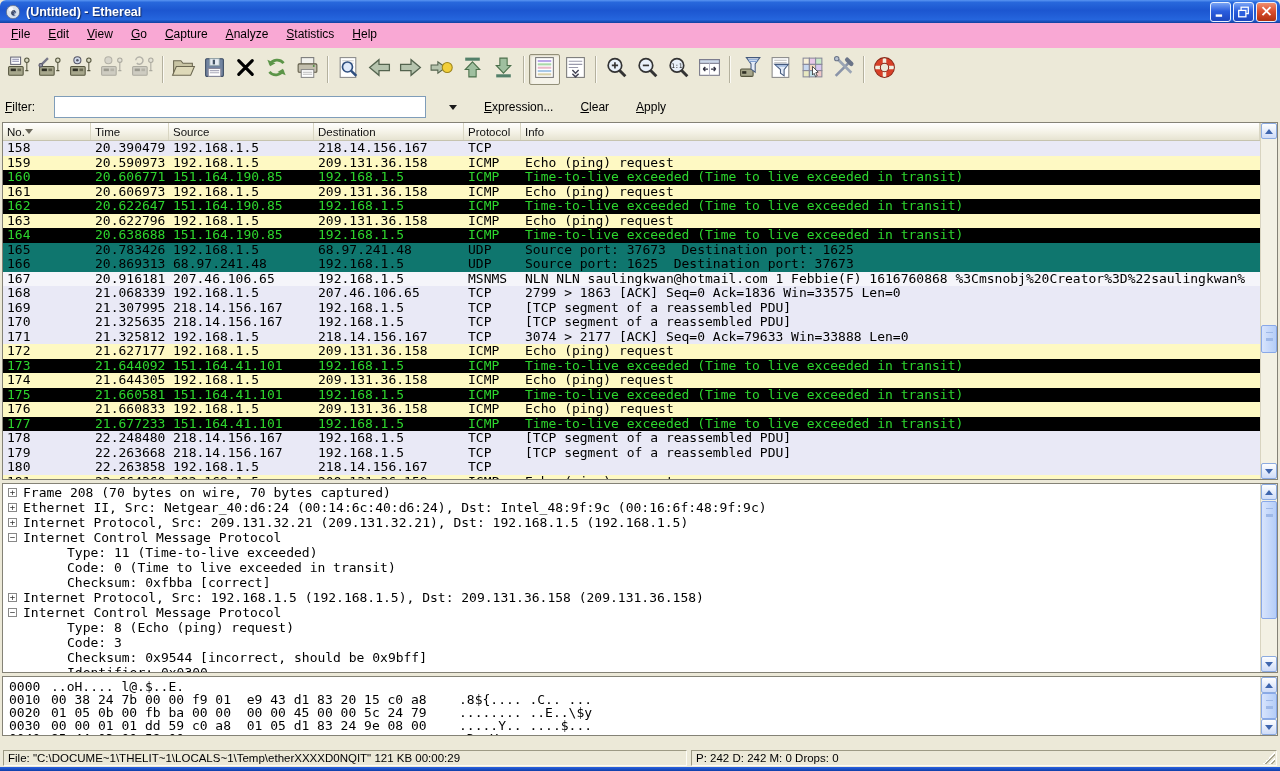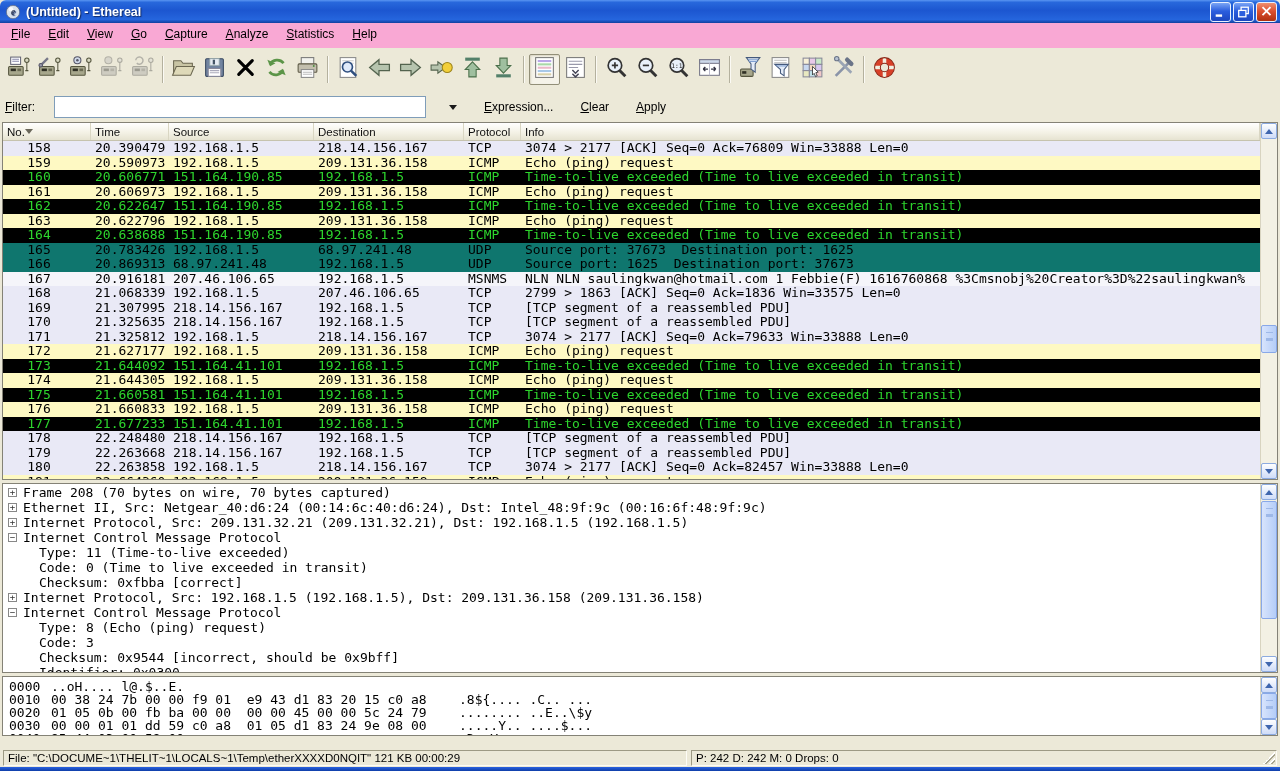--- a/index.html
+++ b/index.html
@@ -28,21 +28,21 @@
 .fdrop i{width:0;height:0;border:4px solid transparent;border-top:5px solid #1a1a1a;margin-top:5px}
 .fbtn{font-size:12px;padding:2px 4px;white-space:nowrap}
 
 .list{position:absolute;left:2px;right:2px;top:122px;height:358px;background:#fff;border:1px solid #848276;overflow:hidden}
 .lheader{display:flex;height:18px;background:linear-gradient(#ffffff,#f4f2e6 55%,#e6e3d1);border-bottom:1px solid #c6c3ae;font-size:11.5px;color:#111;padding-right:17px}
 .hcell{border-right:1px solid #d9d6c3;padding:2px 4px;white-space:nowrap;overflow:hidden;display:flex;align-items:center;}
 .sortarrow{width:0;height:0;border:4px solid transparent;border-top:5px solid #6a675a;margin-top:4px}
 .rows{position:absolute;top:18px;left:0;right:17px;bottom:0;overflow:hidden;background:#fff}
 .prow{display:flex;height:14.5px;font:13px/14.5px "DejaVu Sans Mono",monospace;white-space:pre;color:#000}
 .pc{padding:0 4px;overflow:hidden;white-space:pre}
-.c0{width:88px;flex:0 0 88px}.prow .c0{text-align:center;padding-right:20px}
+.c0{width:88px;flex:0 0 88px}.prow .c0{text-align:left;padding-right:20px}
 .c1{width:78px;flex:0 0 78px}
 .c2{width:145px;flex:0 0 145px}
 .c3{width:150px;flex:0 0 150px}
 .c4{width:57px;flex:0 0 57px}
 .c5{flex:1 1 auto}
 .r-tcp{background:#e9e9f6}
 .r-echo{background:#fef9c3}
 .r-ttl{background:#000;color:#2dd52d}
 .r-udp{background:#0f766e}
 .r-msn{background:#f5f5fa}
@@ -51,21 +51,21 @@
 .sbtn{position:absolute;left:0;width:16px;height:16px;background:linear-gradient(#fdfeff,#cfdcf8);border:1px solid #8cabe0;border-radius:2px;display:flex;align-items:center;justify-content:center}
 .sbtn.up{top:0}.sbtn.down{bottom:0}
 .sarr-up{width:0;height:0;border:4px solid transparent;border-bottom:5px solid #3f66ae;margin-bottom:4px}
 .sarr-down{width:0;height:0;border:4px solid transparent;border-top:5px solid #3f66ae;margin-top:4px}
 .sthumb{position:absolute;left:0;width:16px;background:linear-gradient(90deg,#d8e4fc,#b4cdf8);border:1px solid #88a8e8;border-radius:2px}
 .sthumb::after{content:"";display:block;margin:45% auto 0;width:7px;height:5px;border-top:1px solid #9db8e8;border-bottom:1px solid #9db8e8;box-shadow:0 2px 0 #9db8e8}
 
 .details{position:absolute;left:2px;right:2px;top:483px;height:190px;background:#fff;border:1px solid #848276;overflow:hidden}
 .dlines{position:absolute;inset:1px 17px 0 0;overflow:hidden}
 .dline{display:flex;align-items:center;height:15px;white-space:pre;font:13px/15px "DejaVu Sans Mono",monospace;color:#000}
-.dline.ind1{padding-left:36px}
+.dline.ind1{padding-left:64px}
 .exp{flex:0 0 9px;width:9px;height:9px;border:1px solid #888;background:#fff;font:9px/7px "DejaVu Sans Mono",monospace;text-align:center;color:#333;margin:0 6px 0 5px}
 
 .hexpane{position:absolute;left:2px;right:2px;top:676px;height:60px;background:#fff;border:1px solid #848276;overflow:hidden}
 .hlines{position:absolute;inset:3px 17px 0 6px;overflow:hidden}
 .hline{display:flex;height:13px;white-space:pre;font:13px/13px "DejaVu Sans Mono",monospace;color:#000}
 .hoff{flex:0 0 42px}.hhex{flex:0 0 408px}
 
 .statusbar{position:absolute;left:0;right:0;top:749px;height:18px;display:flex;gap:4px;padding:1px 3px;background:#ece9d8}
 .spanel{border:1px solid;border-color:#9d9a84 #fdfcf6 #fdfcf6 #9d9a84;font-size:11.5px;padding:1px 4px;white-space:nowrap;overflow:hidden;color:#000}
 .spanel.left{flex:0 0 684px}
@@ -372,21 +372,21 @@
         <span>Destination</span>
       </span>
       <span class="hcell c4">
         <span>Protocol</span>
       </span>
       <span class="hcell c5">
         <span>Info</span>
       </span>
     </div>
   <div class="rows" id="lrows">
-      <div class="prow r-tcp"><span class="pc c0">158</span><span class="pc c1">20.390479</span><span class="pc c2">192.168.1.5</span><span class="pc c3">218.14.156.167</span><span class="pc c4">TCP</span><span class="pc c5">3074 &gt; 2177 [ACK] Seq=0 Ack=76809 Win=33888 Len=0</span></div>
+      <div class="prow r-tcp"><span class="pc c0">158</span><span class="pc c1">20.390479</span><span class="pc c2">192.168.1.5</span><span class="pc c3">218.14.156.167</span><span class="pc c4">TCP</span></div>
       <div class="prow r-echo"><span class="pc c0">159</span><span class="pc c1">20.590973</span><span class="pc c2">192.168.1.5</span><span class="pc c3">209.131.36.158</span><span class="pc c4">ICMP</span><span class="pc c5">Echo (ping) request</span></div>
       <div class="prow r-ttl"><span class="pc c0">160</span><span class="pc c1">20.606771</span><span class="pc c2">151.164.190.85</span><span class="pc c3">192.168.1.5</span><span class="pc c4">ICMP</span><span class="pc c5">Time-to-live exceeded (Time to live exceeded in transit)</span></div>
       <div class="prow r-echo"><span class="pc c0">161</span><span class="pc c1">20.606973</span><span class="pc c2">192.168.1.5</span><span class="pc c3">209.131.36.158</span><span class="pc c4">ICMP</span><span class="pc c5">Echo (ping) request</span></div>
       <div class="prow r-ttl"><span class="pc c0">162</span><span class="pc c1">20.622647</span><span class="pc c2">151.164.190.85</span><span class="pc c3">192.168.1.5</span><span class="pc c4">ICMP</span><span class="pc c5">Time-to-live exceeded (Time to live exceeded in transit)</span></div>
       <div class="prow r-echo"><span class="pc c0">163</span><span class="pc c1">20.622796</span><span class="pc c2">192.168.1.5</span><span class="pc c3">209.131.36.158</span><span class="pc c4">ICMP</span><span class="pc c5">Echo (ping) request</span></div>
       <div class="prow r-ttl"><span class="pc c0">164</span><span class="pc c1">20.638688</span><span class="pc c2">151.164.190.85</span><span class="pc c3">192.168.1.5</span><span class="pc c4">ICMP</span><span class="pc c5">Time-to-live exceeded (Time to live exceeded in transit)</span></div>
       <div class="prow r-udp"><span class="pc c0">165</span><span class="pc c1">20.783426</span><span class="pc c2">192.168.1.5</span><span class="pc c3">68.97.241.48</span><span class="pc c4">UDP</span><span class="pc c5">Source port: 37673  Destination port: 1625</span></div>
       <div class="prow r-udp"><span class="pc c0">166</span><span class="pc c1">20.869313</span><span class="pc c2">68.97.241.48</span><span class="pc c3">192.168.1.5</span><span class="pc c4">UDP</span><span class="pc c5">Source port: 1625  Destination port: 37673</span></div>
       <div class="prow r-msn"><span class="pc c0">167</span><span class="pc c1">20.916181</span><span class="pc c2">207.46.106.65</span><span class="pc c3">192.168.1.5</span><span class="pc c4">MSNMS</span><span class="pc c5">NLN NLN saulingkwan@hotmail.com 1 Febbie(F) 1616760868 %3Cmsnobj%20Creator%3D%22saulingkwan%</span></div>
       <div class="prow r-tcp"><span class="pc c0">168</span><span class="pc c1">21.068339</span><span class="pc c2">192.168.1.5</span><span class="pc c3">207.46.106.65</span><span class="pc c4">TCP</span><span class="pc c5">2799 &gt; 1863 [ACK] Seq=0 Ack=1836 Win=33575 Len=0</span></div>
@@ -394,21 +394,21 @@
       <div class="prow r-tcp"><span class="pc c0">170</span><span class="pc c1">21.325635</span><span class="pc c2">218.14.156.167</span><span class="pc c3">192.168.1.5</span><span class="pc c4">TCP</span><span class="pc c5">[TCP segment of a reassembled PDU]</span></div>
       <div class="prow r-tcp"><span class="pc c0">171</span><span class="pc c1">21.325812</span><span class="pc c2">192.168.1.5</span><span class="pc c3">218.14.156.167</span><span class="pc c4">TCP</span><span class="pc c5">3074 &gt; 2177 [ACK] Seq=0 Ack=79633 Win=33888 Len=0</span></div>
       <div class="prow r-echo"><span class="pc c0">172</span><span class="pc c1">21.627177</span><span class="pc c2">192.168.1.5</span><span class="pc c3">209.131.36.158</span><span class="pc c4">ICMP</span><span class="pc c5">Echo (ping) request</span></div>
       <div class="prow r-ttl"><span class="pc c0">173</span><span class="pc c1">21.644092</span><span class="pc c2">151.164.41.101</span><span class="pc c3">192.168.1.5</span><span class="pc c4">ICMP</span><span class="pc c5">Time-to-live exceeded (Time to live exceeded in transit)</span></div>
       <div class="prow r-echo"><span class="pc c0">174</span><span class="pc c1">21.644305</span><span class="pc c2">192.168.1.5</span><span class="pc c3">209.131.36.158</span><span class="pc c4">ICMP</span><span class="pc c5">Echo (ping) request</span></div>
       <div class="prow r-ttl"><span class="pc c0">175</span><span class="pc c1">21.660581</span><span class="pc c2">151.164.41.101</span><span class="pc c3">192.168.1.5</span><span class="pc c4">ICMP</span><span class="pc c5">Time-to-live exceeded (Time to live exceeded in transit)</span></div>
       <div class="prow r-echo"><span class="pc c0">176</span><span class="pc c1">21.660833</span><span class="pc c2">192.168.1.5</span><span class="pc c3">209.131.36.158</span><span class="pc c4">ICMP</span><span class="pc c5">Echo (ping) request</span></div>
       <div class="prow r-ttl"><span class="pc c0">177</span><span class="pc c1">21.677233</span><span class="pc c2">151.164.41.101</span><span class="pc c3">192.168.1.5</span><span class="pc c4">ICMP</span><span class="pc c5">Time-to-live exceeded (Time to live exceeded in transit)</span></div>
       <div class="prow r-tcp"><span class="pc c0">178</span><span class="pc c1">22.248480</span><span class="pc c2">218.14.156.167</span><span class="pc c3">192.168.1.5</span><span class="pc c4">TCP</span><span class="pc c5">[TCP segment of a reassembled PDU]</span></div>
       <div class="prow r-tcp"><span class="pc c0">179</span><span class="pc c1">22.263668</span><span class="pc c2">218.14.156.167</span><span class="pc c3">192.168.1.5</span><span class="pc c4">TCP</span><span class="pc c5">[TCP segment of a reassembled PDU]</span></div>
-      <div class="prow r-tcp"><span class="pc c0">180</span><span class="pc c1">22.263858</span><span class="pc c2">192.168.1.5</span><span class="pc c3">218.14.156.167</span><span class="pc c4">TCP</span><span class="pc c5">3074 &gt; 2177 [ACK] Seq=0 Ack=82457 Win=33888 Len=0</span></div>
+      <div class="prow r-tcp"><span class="pc c0">180</span><span class="pc c1">22.263858</span><span class="pc c2">192.168.1.5</span><span class="pc c3">218.14.156.167</span><span class="pc c4">TCP</span></div>
       <div class="prow r-echo"><span class="pc c0">181</span><span class="pc c1">22.664360</span><span class="pc c2">192.168.1.5</span><span class="pc c3">209.131.36.158</span><span class="pc c4">ICMP</span><span class="pc c5">Echo (ping) request</span></div>
     </div>
   <div class="vscroll">
     <span class="sbtn up">
         <i class="sarr-up"></i>
       </span>
     <span class="sthumb" style="top:202px;height:28px"></span>
     <span class="sbtn down">
         <i class="sarr-down"></i>
       </span>

